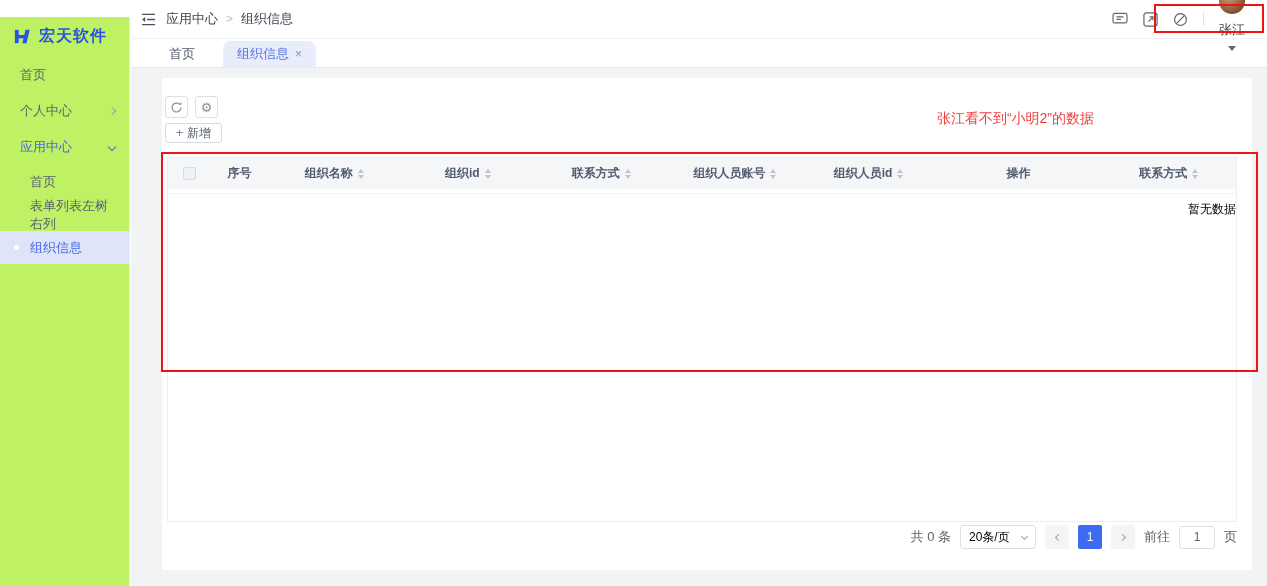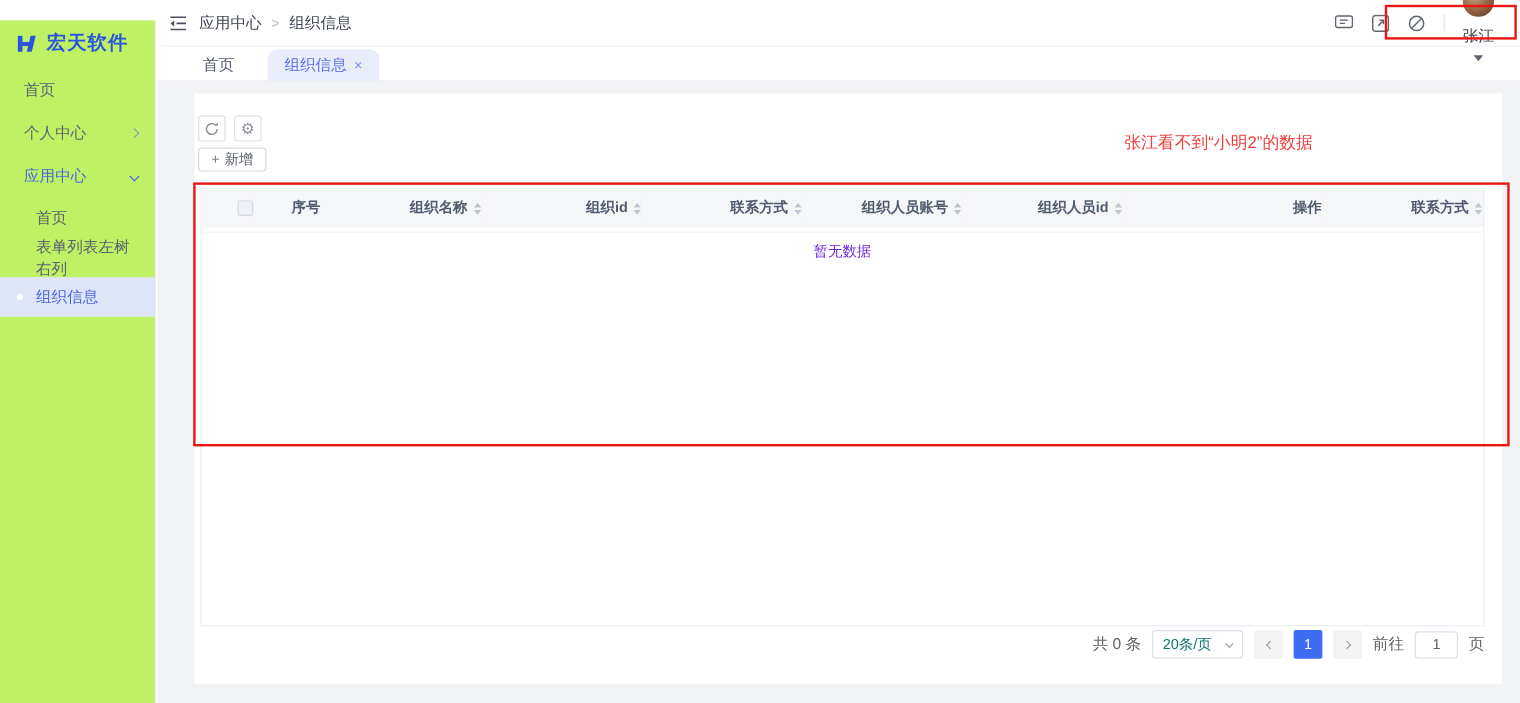--- a/index.html
+++ b/index.html
@@ -47,34 +47,34 @@
   .card { position:absolute; left:31px; top:10px; width:1090px; height:492px; background:#fff; }
   .iconbtn-row { position:absolute; left:3px; top:18px; display:flex; gap:7px; }
   .iconbtn { width:23px; height:22px; border:1px solid #dcdfe6; border-radius:3px; background:#fff; display:flex; align-items:center; justify-content:center; color:#8a9099; cursor:pointer; font-size:13px; line-height:1; }
   .add-btn { position:absolute; left:3px; top:45px; height:20px; padding:0 10px; border:1px solid #d7dae0; border-radius:3px; background:#fff; font-size:12px; color:#565d68; display:flex; align-items:center; gap:4px; cursor:pointer; }
   .add-btn .plus { font-size:12px; color:#7a818c; }
   .annotation-text { position:absolute; right:158px; top:32px; color:#f03e3e; font-size:14px; }
 
   
   .table-wrapper { position:absolute; left:5px; top:79px; width:1070px; height:365px; border:1px solid #ebeef5; background:#fff; }
   .thead { display:flex; height:31px; background:#f5f6f8; align-items:center; }
-  .th { display:flex; align-items:center; justify-content:flex-end; font-size:12px; font-weight:bold; color:#515a6e; height:100%; border-right:1px solid #f5f6f8; }
+  .th { display:flex; align-items:center; justify-content:center; font-size:12px; font-weight:bold; color:#515a6e; height:100%; border-right:1px solid #f5f6f8; }
   .th.cb { width:44px; } .th.idx { width:56px; }
   .th.flex { flex:1; } .th.op { flex:1.25; }
   .checkbox { width:13px; height:13px; border:1px solid #d6dae2; border-radius:2px; background:#eef1f8; cursor:pointer; }
   .sort { display:inline-flex; flex-direction:column; gap:2px; margin-left:5px; }
   .sort i { width:0; height:0; border-left:3.5px solid transparent; border-right:3.5px solid transparent; }
   .sort .up { border-bottom:4px solid #c0c4cc; }
   .sort .dn { border-top:4px solid #c0c4cc; }
   .empty-line { margin-top:4px; border-top:1px solid #f2f3f6; }
-  .empty-text { text-align:center; margin-top:7px; font-size:12px; color:#6d28d9; }
+  .empty-text { text-align:right; margin-top:7px; font-size:12px; color:#000000; }
 
   
   .pagination { position:absolute; right:15px; top:447px; display:flex; align-items:center; gap:9px; font-size:13px; color:#606266; }
-  .pg-select { width:76px; height:24px; border:1px solid #dcdfe6; border-radius:3px; display:flex; align-items:center; justify-content:space-between; padding:0 8px; font-size:12px; color:#0f766e; cursor:pointer; background:#fff; }
+  .pg-select { width:76px; height:24px; border:1px solid #dcdfe6; border-radius:3px; display:flex; align-items:center; justify-content:space-between; padding:0 8px; font-size:12px; color:#000000; cursor:pointer; background:#fff; }
   .pg-select .chev { width:5px; height:5px; transform:rotate(45deg); margin-top:-2px; }
   .pg-btn { width:24px; height:24px; border:none; border-radius:2px; background:#f4f4f5; display:flex; align-items:center; justify-content:center; cursor:pointer; }
   .pg-btn .chev { width:5px; height:5px; border-color:#9aa0aa; }
   .pg-btn .chev.left { transform:rotate(135deg); margin-left:2px; }
   .pg-btn .chev.rightp { transform:rotate(-45deg); margin-right:2px; }
   .pg-num { min-width:24px; height:24px; border:none; border-radius:2px; background:#3d6bf2; color:#fff; font-size:12px; display:flex; align-items:center; justify-content:center; cursor:pointer; }
   .goto-input { width:36px; height:23px; border:1px solid #dcdfe6; border-radius:3px; text-align:center; font-size:12px; color:#606266; font-family:inherit; }
 
   
   .redbox { position:absolute; border:2px solid #ea1515; pointer-events:none; z-index:6; }

